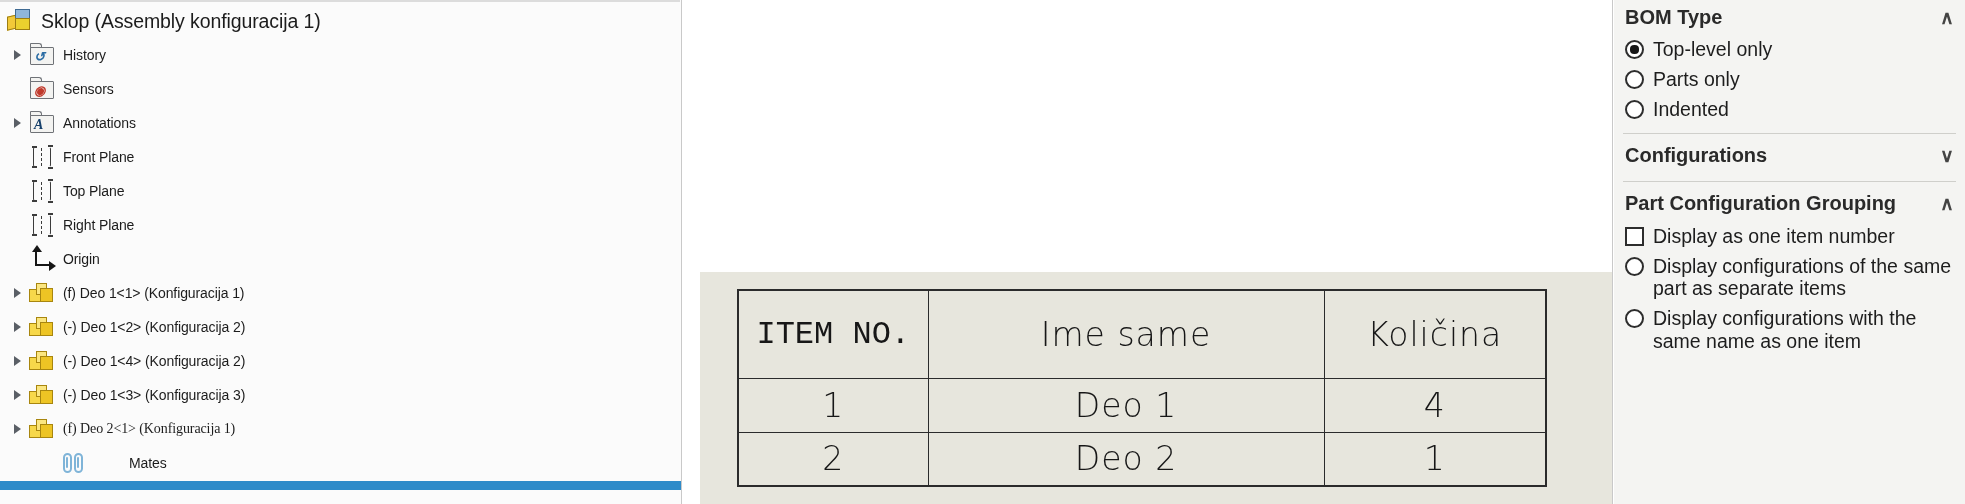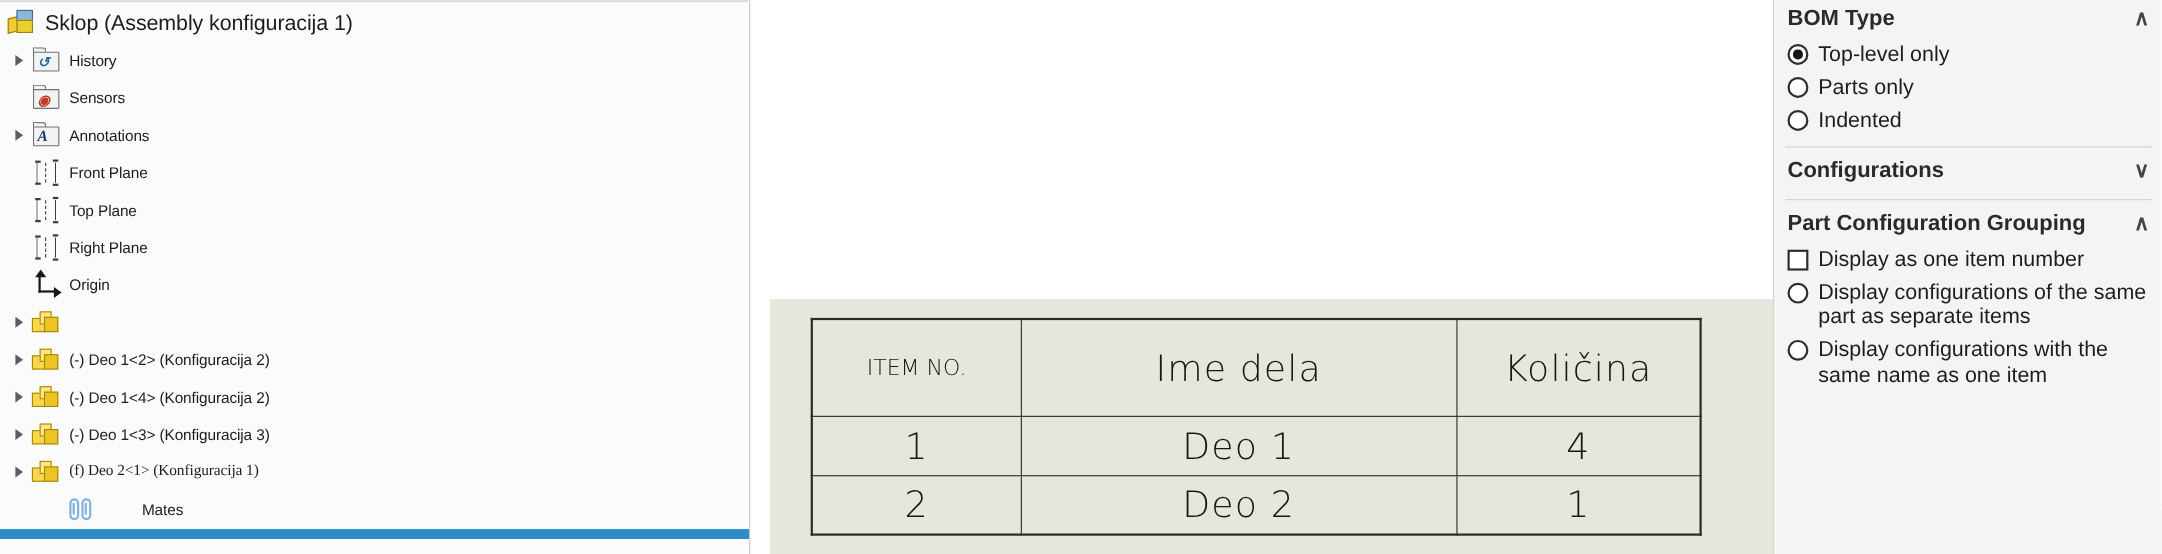--- a/index.html
+++ b/index.html
@@ -173,21 +173,21 @@
   #bom-table td {
     border: 1.6px solid #2b2b2b;
     text-align: center;
     color: #171717;
     font-family: "DejaVu Sans", sans-serif;
     font-weight: 300;
   }
   #bom-table .bom-head td {
     height: 88px; font-size: 33px; letter-spacing: 1px;
   }
-  #bom-table .bom-head td.h-item { font-size: 20px; letter-spacing: 0px; }
+  #bom-table .bom-head td.h-item { font-size: 32px; letter-spacing: 0px; font-family: Liberation Mono, monospace; }
   #bom-table .bom-body td {
     height: 54px; font-size: 33px; letter-spacing: 1px;
   }
   #bom-table col.c-item { width: 190px; }
   #bom-table col.c-name { width: 396px; }
   #bom-table col.c-qty  { width: 222px; }
 
   
   #pm-panel {
     position: absolute; left: 1614px; top: 0; width: 351px; height: 504px;
@@ -308,20 +308,21 @@
           </span>
           <span class="tree-label">Origin</span>
         </div>
         <div class="tree-row" style="padding-left: 6px;">
           <span class="expander filled"></span>
           <span class="tree-icon ic-part">
             <i class="p1"></i>
             <i class="p2"></i>
             <i class="p3"></i>
           </span>
+          <span class="tree-label">(f) Deo 1&lt;1&gt; (Konfiguracija 1)</span>
         </div>
         <div class="tree-row" style="padding-left: 6px;">
           <span class="expander filled"></span>
           <span class="tree-icon ic-part">
             <i class="p1"></i>
             <i class="p2"></i>
             <i class="p3"></i>
           </span>
           <span class="tree-label">(-) Deo 1&lt;2&gt; (Konfiguracija 2)</span>
         </div>
@@ -368,21 +369,21 @@
     <div id="sheet">
       <table id="bom-table">
         <colgroup>
           <col class="c-item">
             <col class="c-name">
             <col class="c-qty">
         </colgroup>
         <thead>
           <tr class="bom-head">
             <td class="h-item">ITEM NO.</td>
-            <td>Ime dela</td>
+            <td>Ime same</td>
             <td>Količina</td>
           </tr>
         </thead>
         <tbody id="bom-body">
             <tr class="bom-body">
               <td>1</td>
               <td>Deo 1</td>
               <td>4</td>
             </tr>
             <tr class="bom-body">

